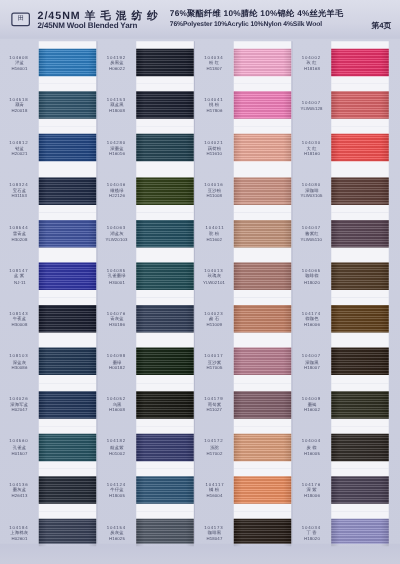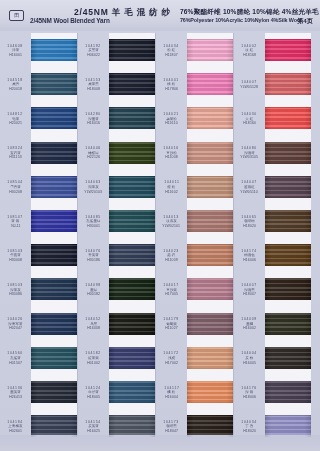--- a/index.html
+++ b/index.html
@@ -21,21 +21,21 @@
   }
   .logo{
     margin-left:9px;width:13px;height:9px;border:1px solid #3a3f5c;
     border-radius:2px;display:flex;align-items:center;justify-content:center;
     font-size:5px;line-height:5px;color:#2f3350;letter-spacing:-0.5px;
     background:#d9dbe8;flex:0 0 auto;
   }
   .titles{margin-left:6px;flex:0 0 auto;}
   .t-cn{
     font-size:8.5px;line-height:10px;color:#23263f;font-weight:bold;
-    letter-spacing:0.8px;white-space:nowrap;margin-left:44px;
+    letter-spacing:0.8px;white-space:nowrap;
   }
   .t-en{
     font-size:6.4px;line-height:8px;color:#2b2f4a;font-weight:bold;
     letter-spacing:-0.1px;white-space:nowrap;
   }
   .comp{margin-left:9px;flex:0 0 auto;}
   .c-cn{
     font-size:6.6px;line-height:9px;color:#23263f;font-weight:bold;
     white-space:nowrap;letter-spacing:0.2px;
   }

